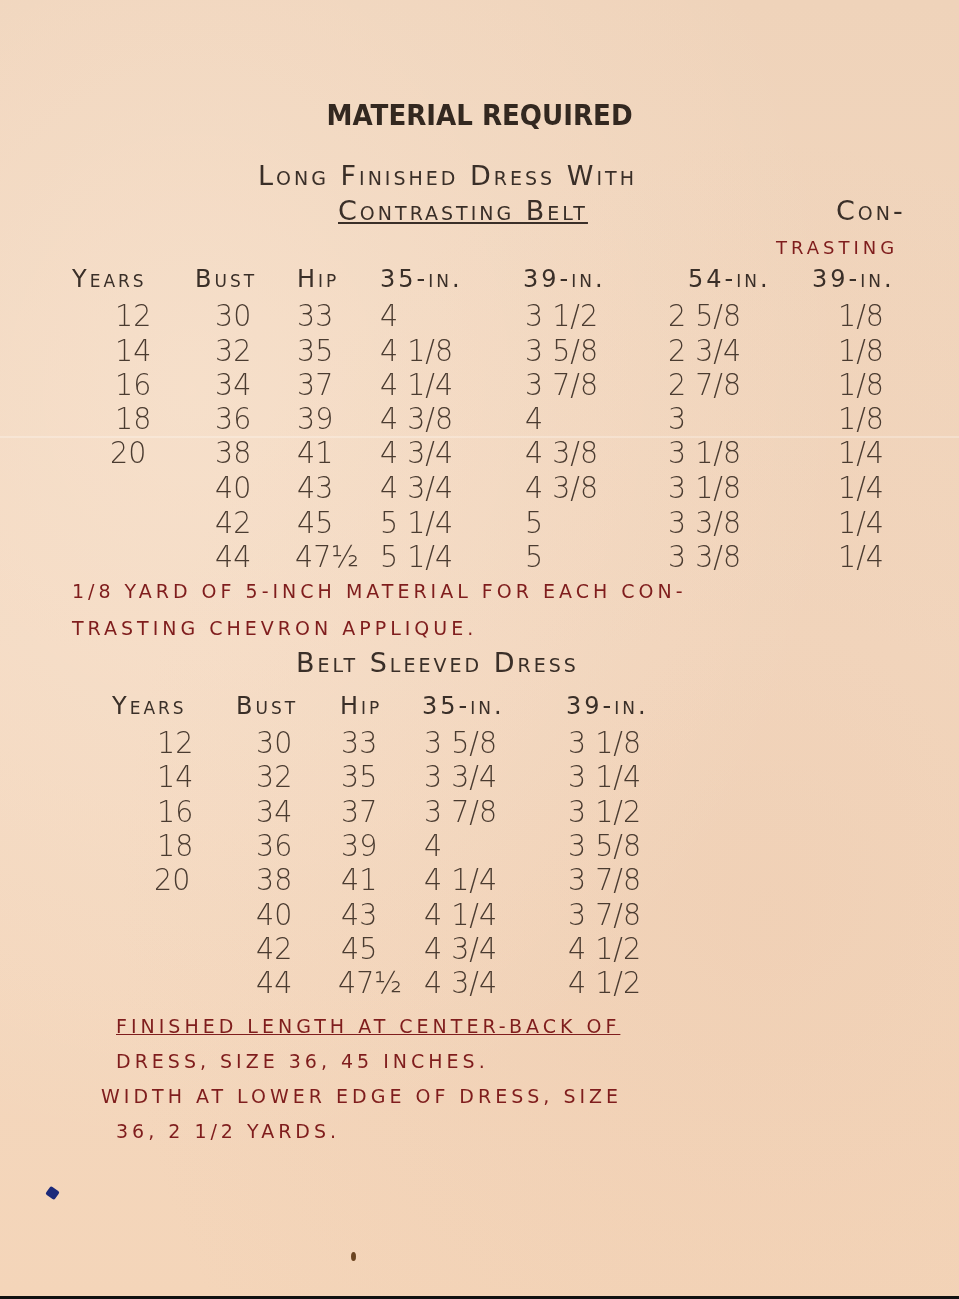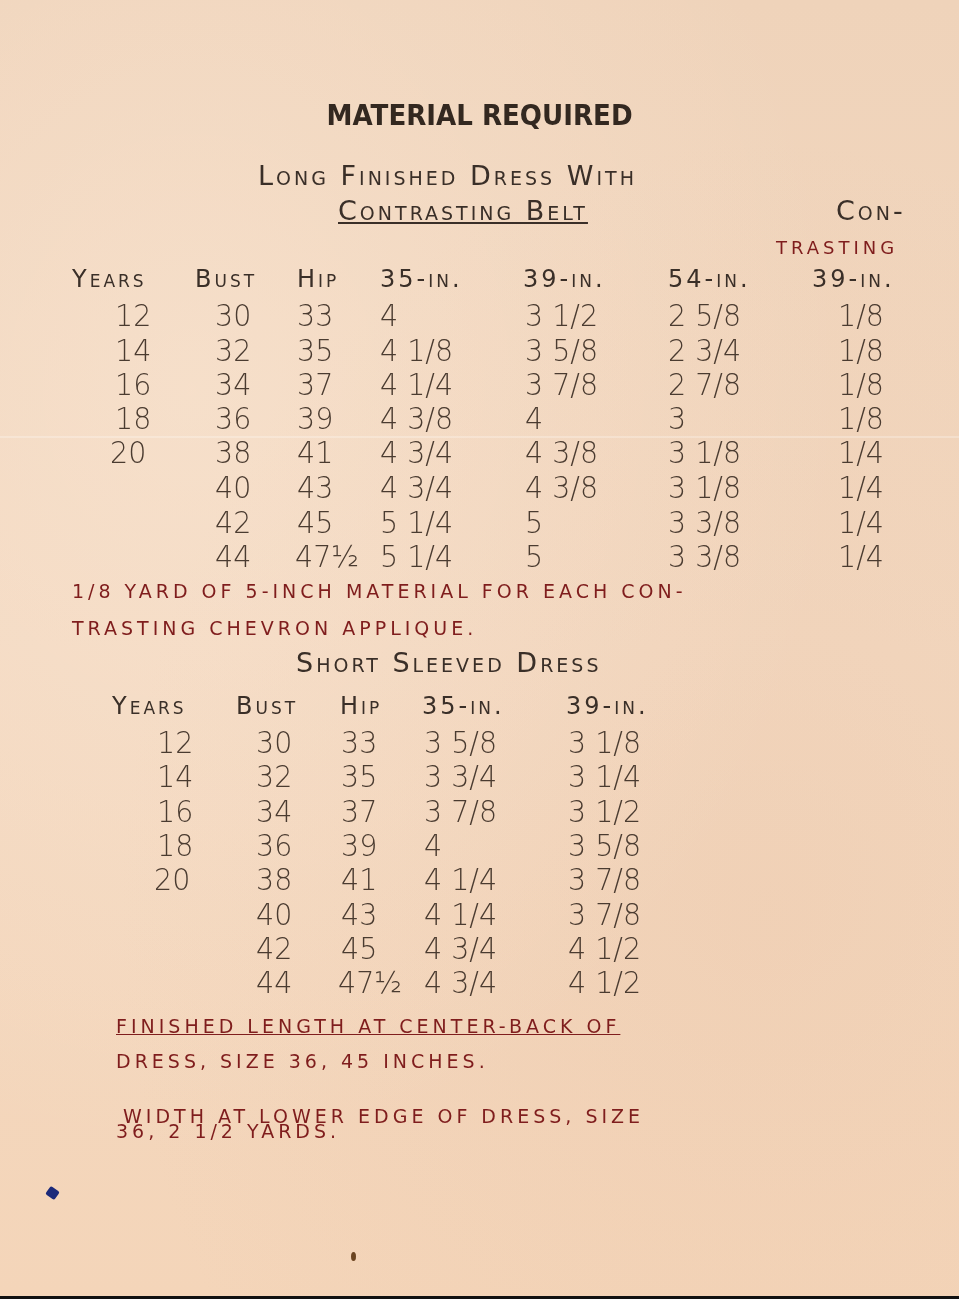--- a/index.html
+++ b/index.html
@@ -89,21 +89,21 @@
   <div class="sc" style="left:836px; top:195px;">Con-</div>
   <div class="smallcaps-text" style="left:776px; top:237px; font-size:18px;">trasting</div>
 
   <div>
     <div>
       <span class="hdr" style="left:72px; top:265px;">Years</span>
       <span class="hdr" style="left:195px; top:265px;">Bust</span>
       <span class="hdr" style="left:297px; top:265px;">Hip</span>
       <span class="hdr" style="left:380px; top:265px;">35-in.</span>
       <span class="hdr" style="left:523px; top:265px;">39-in.</span>
-      <span class="hdr" style="left:668px; top:265px;">54-in.</span>
+      <span class="hdr" style="left:688px; top:265px;">54-in.</span>
       <span class="hdr" style="left:812px; top:265px;">39-in.</span>
     </div>
 
     <div>
       <span class="num" style="left:115px; top:297px;">12</span>
       <span class="num" style="left:215px; top:297px;">30</span>
       <span class="num" style="left:297px; top:297px;">33</span>
       <span class="num" style="left:380px; top:297px;">4</span>
       <span class="num" style="left:525px; top:297px;">3 1/2</span>
       <span class="num" style="left:668px; top:297px;">2 5/8</span>
@@ -169,21 +169,21 @@
       <span class="num" style="left:668px; top:538px;">3 3/8</span>
       <span class="num" style="left:838px; top:538px;">1/4</span>
     </div>
   </div>
 
   <div class="smallcaps-text" style="left:72px; top:580px;">
     <span>1/8 yard of 5-inch material for each con-</span>
   </div>
   <div class="smallcaps-text" style="left:72px; top:617px;">trasting chevron applique.</div>
 
-  <div class="sc" style="left:296px; top:647px;">Short Sleeved Dress</div>
+  <div class="sc" style="left:296px; top:647px;">Belt Sleeved Dress</div>
 
   <div>
     <div>
       <span class="hdr" style="left:112px; top:692px;">Years</span>
       <span class="hdr" style="left:236px; top:692px;">Bust</span>
       <span class="hdr" style="left:340px; top:692px;">Hip</span>
       <span class="hdr" style="left:422px; top:692px;">35-in.</span>
       <span class="hdr" style="left:566px; top:692px;">39-in.</span>
     </div>
 
@@ -237,20 +237,20 @@
     <div>
       <span class="num" style="left:256px; top:964px;">44</span>
       <span class="num" style="left:338px; top:964px;">47½</span>
       <span class="num" style="left:424px; top:964px;">4 3/4</span>
       <span class="num" style="left:568px; top:964px;">4 1/2</span>
     </div>
   </div>
 
   <div class="smallcaps-text" style="left:116px; top:1015px;text-decoration:underline;">Finished length at center-back of</div>
   <div class="smallcaps-text" style="left:116px; top:1050px;">dress, size 36, 45 inches.</div>
-  <div class="smallcaps-text" style="left:123px; top:1085px;margin-top:20px;">Width at lower edge of dress, size</div>
+  <div class="smallcaps-text" style="left:101px; top:1085px;">Width at lower edge of dress, size</div>
   <div class="smallcaps-text" style="left:116px; top:1120px;">36, 2 1/2 yards.</div>
 
   <div class="mark" style="left:47px; top:1188px; width:11px; height:10px; background:#1c2a7a; transform:rotate(35deg); border-radius:2px;"></div>
   <div class="mark" style="left:351px; top:1252px; width:5px; height:9px; background:#6b4420;"></div>
 
   <div class="page-border"></div>
 </div>
 
 </body></html>

